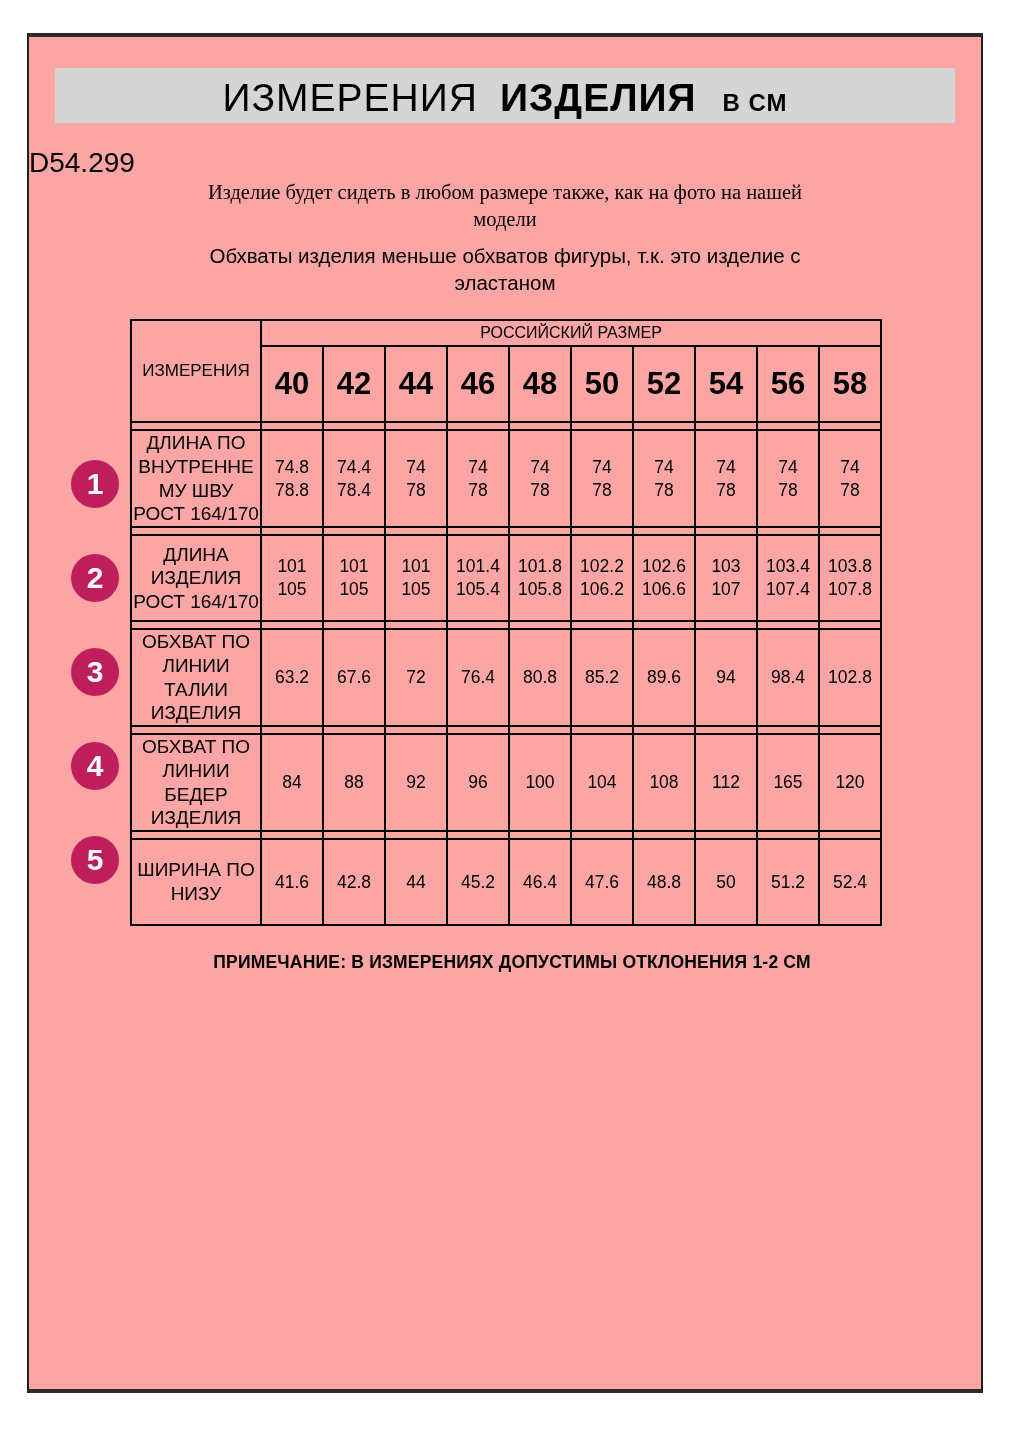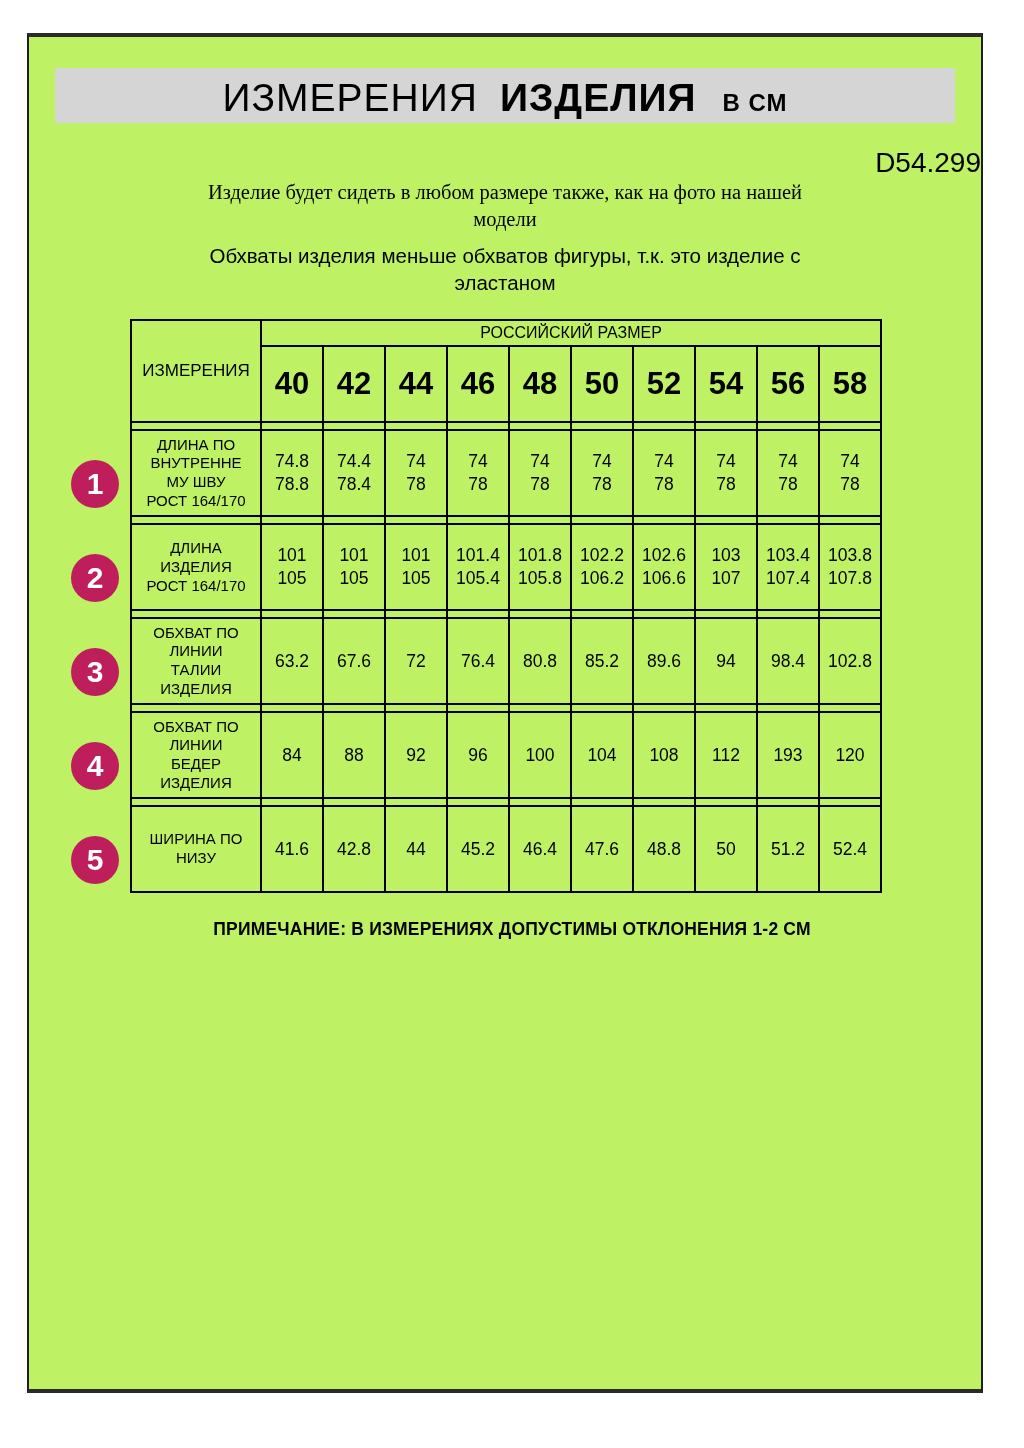--- a/index.html
+++ b/index.html
@@ -1,42 +1,42 @@
 <!DOCTYPE html>
 <html><head>
 <meta charset="utf-8">
 <style>
   html,body{margin:0;padding:0;background:#fff;}
   body{width:1024px;height:1448px;position:relative;font-family:"Liberation Sans",sans-serif;color:#000;}
   .page{position:absolute;left:27px;top:33px;width:956px;height:1360px;box-sizing:border-box;
         border-left:2px solid #1f1f1f;border-right:2px solid #1f1f1f;
-        border-top:4px solid #2b2b2b;border-bottom:4px solid #2b2b2b;background:#bef264;}
+        border-top:4px solid #2b2b2b;border-bottom:4px solid #2b2b2b;background:#fca5a5;}
   .title-bar{margin:31px 26px 0;height:55px;background:#d5d5d5;
              display:flex;align-items:baseline;justify-content:center;padding-top:8px;box-sizing:border-box;}
   .title-main{font-size:39px;font-weight:400;letter-spacing:1px;}
   .title-bold{font-size:39px;font-weight:700;margin-left:22px;letter-spacing:1px;}
   .title-unit{font-size:24px;font-weight:700;margin-left:26px;letter-spacing:1px;}
-  .article{ text-align:right;font-size:28px;margin-top:24px;}
+  .article{ text-align:left;font-size:28px;margin-top:24px;}
   .para{text-align:center;font-size:20.5px;line-height:1.32;white-space:pre-line;}
   .para-1{margin-top:0;font-family:Liberation Serif, serif;}
   .para-2{margin-top:9px;}
   .table-wrap{position:relative;margin-top:23px;padding-left:101px;}
   table{border-collapse:collapse;table-layout:fixed;}
   td{border:2px solid #000;text-align:center;vertical-align:middle;padding:0;overflow:hidden;}
   .c-label{width:130px;}
   .c-size{width:62px;}
   .r-head-a{height:26px;}
   .r-head-b{height:76px;margin-top:24px;}
   .r-data{height:86px;}
   .r-sp{height:8px;}
   .r-sp td{padding:0;}
   td.label-head{font-size:17px;}
   td.size-head{font-size:16px;}
   td.size{font-size:31px;font-weight:700;}
-  td.rlabel{font-size:15px;line-height:1.25;white-space:pre-line;}
+  td.rlabel{font-size:19px;line-height:1.25;white-space:pre-line;}
   td.val{font-size:17.5px;line-height:1.3;white-space:pre-line;}
   .badge{position:absolute;left:42px;width:48px;height:48px;border-radius:50%;
          display:flex;align-items:center;justify-content:center;}
   .badge span{color:#fff;font-size:30px;font-weight:700;}
   .note{text-align:center;font-size:17.5px;font-weight:700;margin-top:26px;letter-spacing:0.2px;padding-left:14px;}
 </style>
 </head>
 <body>
 
 <div class="page">
@@ -232,21 +232,21 @@
 БЕДЕР
 ИЗДЕЛИЯ</td>
         <td class="val">84</td>
         <td class="val">88</td>
         <td class="val">92</td>
         <td class="val">96</td>
         <td class="val">100</td>
         <td class="val">104</td>
         <td class="val">108</td>
         <td class="val">112</td>
-        <td class="val">193</td>
+        <td class="val">165</td>
         <td class="val">120</td>
       </tr>
 
       <tr class="r-sp">
         <td></td>
             <td></td>
             <td></td>
             <td></td>
             <td></td>
             <td></td>

